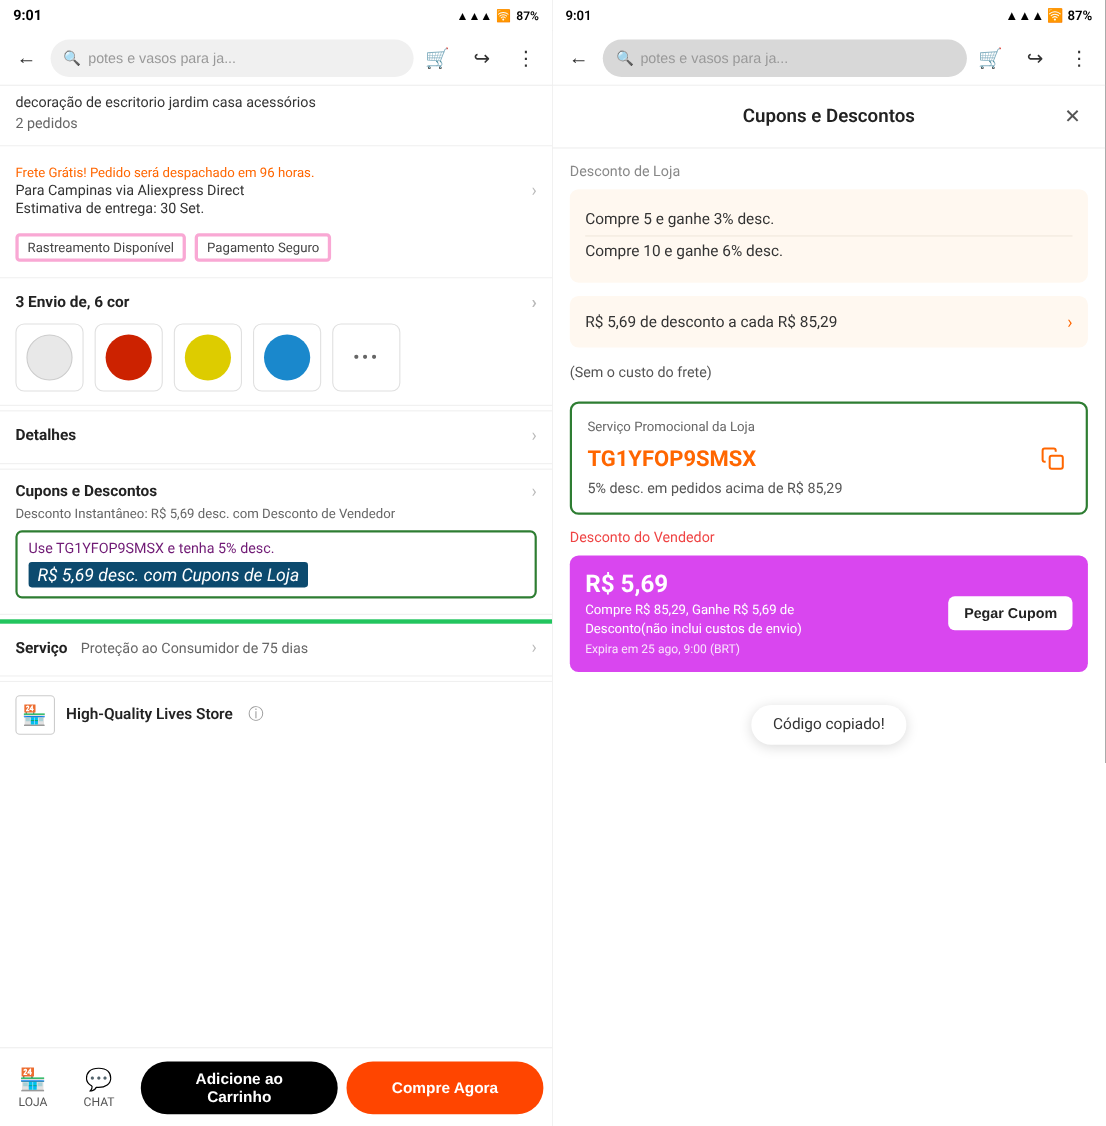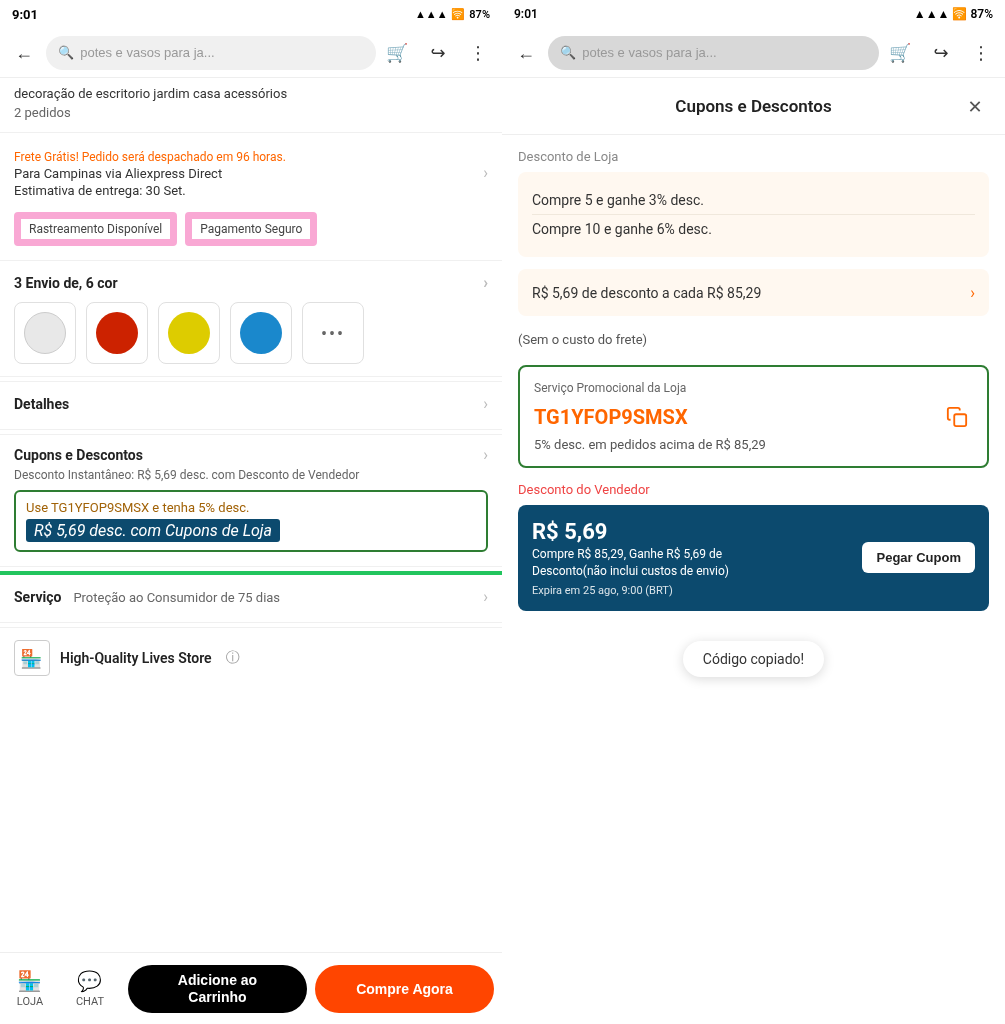--- a/index.html
+++ b/index.html
@@ -140,21 +140,21 @@
       margin-top: 2px;
     }
     .chevron { font-size: 16px; color: #bbb; }
 
     .tags-row {
       display: flex;
       gap: 8px;
       padding: 4px 14px 10px 14px;
     }
     .tag {
-      border: 7px solid #f9a8d4;
+      border: 3px solid #f9a8d4;
       border-radius: 4px;
       padding: 3px 8px;
       font-size: 12px;
       color: #444;
     }
 
     .color-section {
       padding: 8px 14px;
     }
     .color-section-title {
@@ -209,21 +209,21 @@
     .discount-instant { font-size: 12px; color: #666; margin-bottom: 8px; }
 
     .coupon-highlight-box {
       border: 2px solid #2e7d32;
       border-radius: 6px;
       padding: 8px 10px;
       background: #fff;
     }
     .coupon-line1 {
       font-size: 13px;
-      color: #a16207;
+      color: #701a75;
       margin-bottom: 4px;
     }
     .coupon-line2 {
       display: inline-block;
       background: #0c4a6e;
       color: #fff;
       font-size: 16px;
       padding: 2px 8px;
       border-radius: 3px;
       font-style: italic;
@@ -451,21 +451,21 @@
       margin-top: 4px;
     }
 
     .vendor-section-label {
       font-size: 13px;
       color: #ef4444;
       margin-bottom: 8px;
     }
 
     .vendor-coupon-card {
-      background: #0c4a6e;
+      background: #d946ef;
       border-radius: 8px;
       padding: 14px;
       display: flex;
       align-items: center;
       justify-content: space-between;
     }
     .vendor-coupon-left {}
     .vendor-coupon-amount {
       font-size: 22px;
       font-weight: 700;

